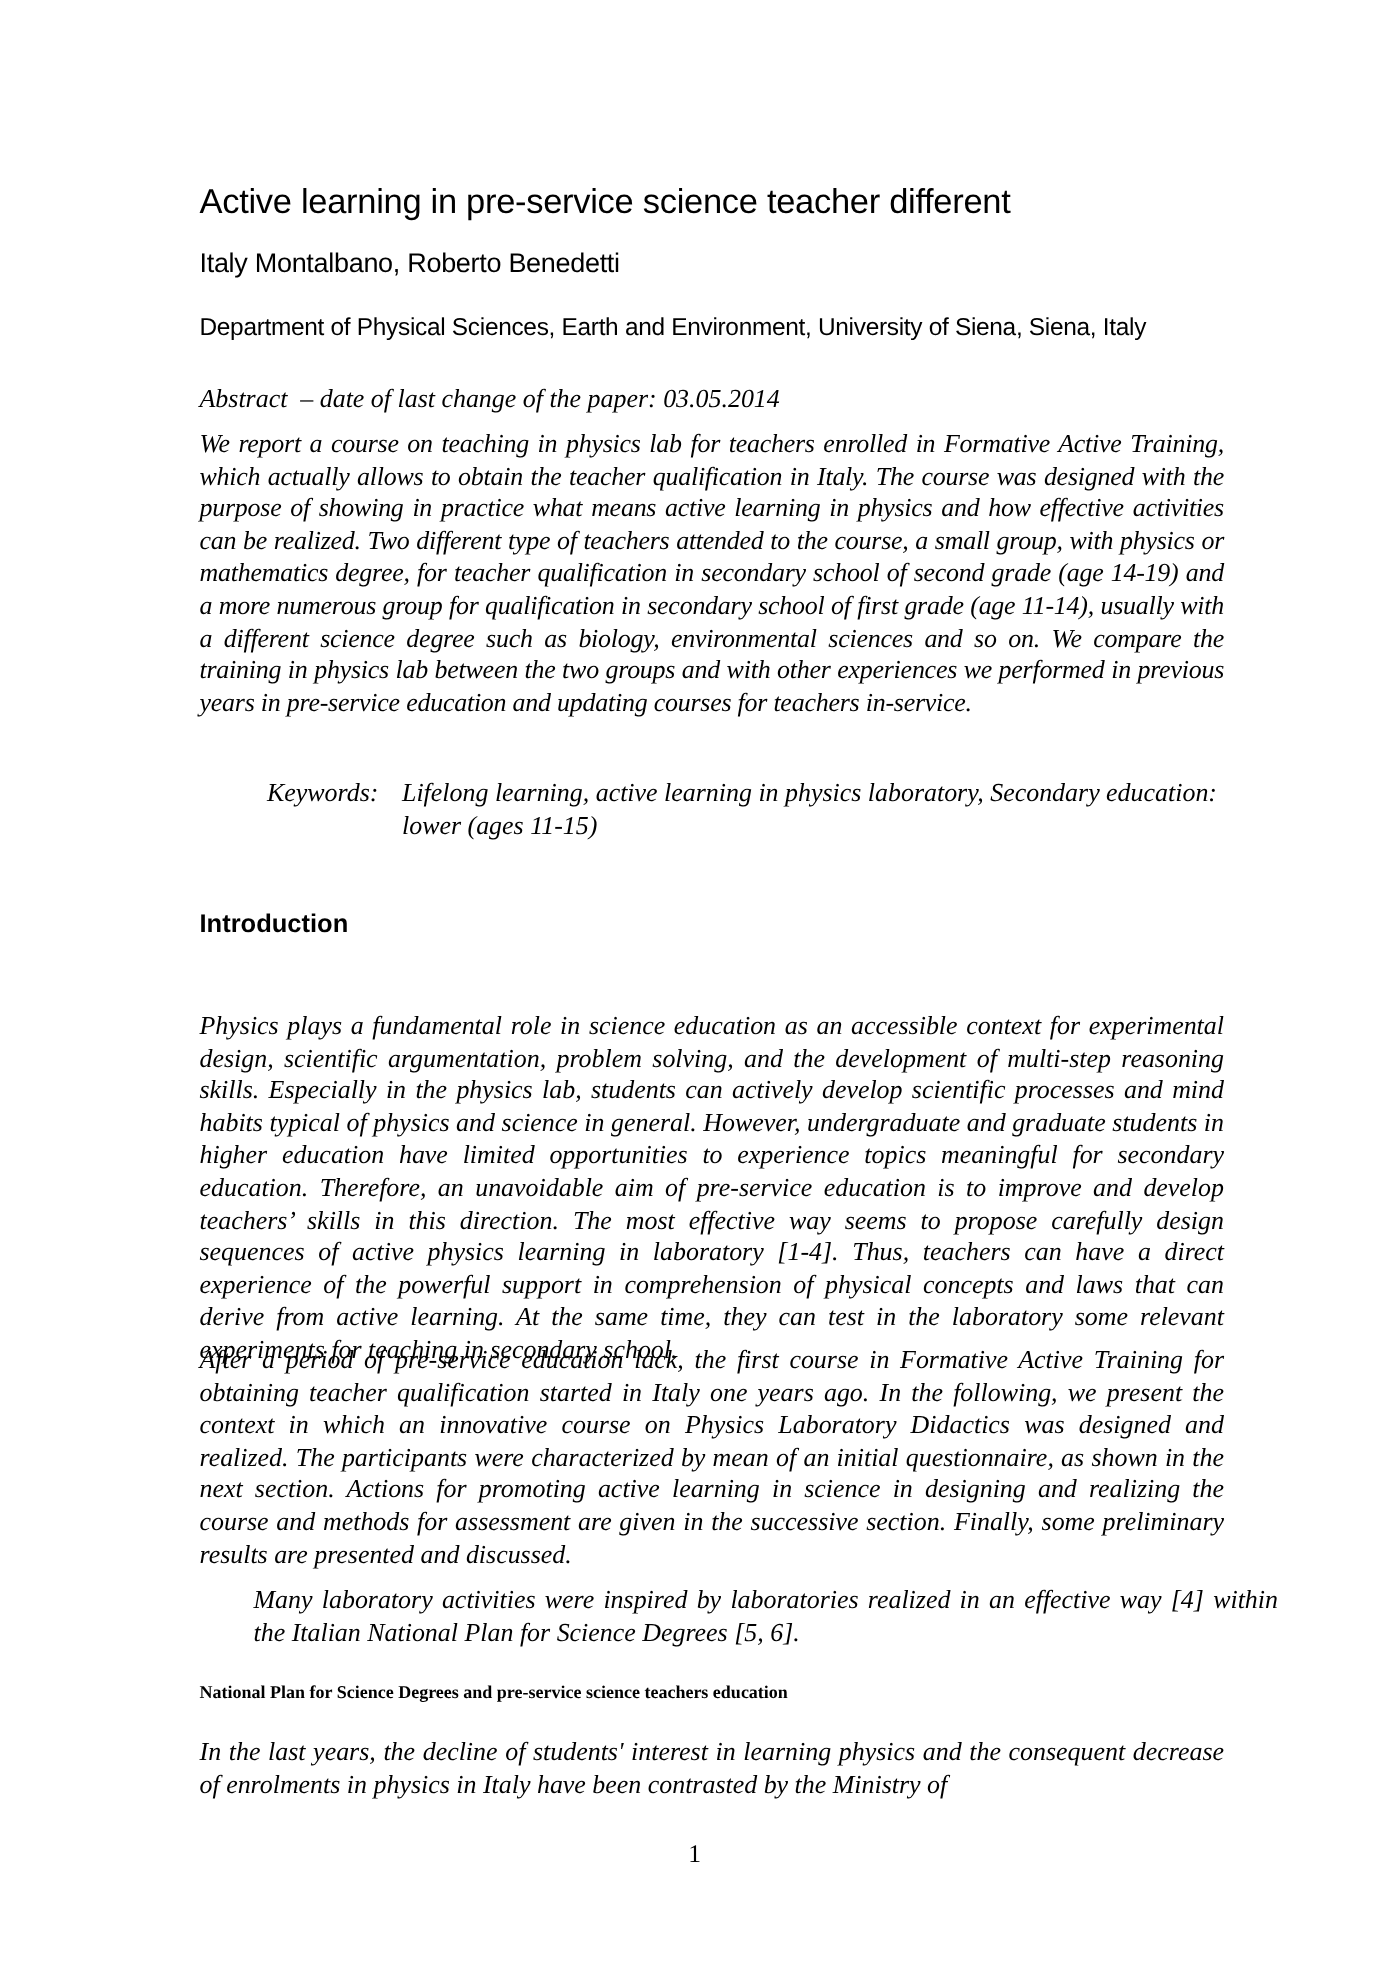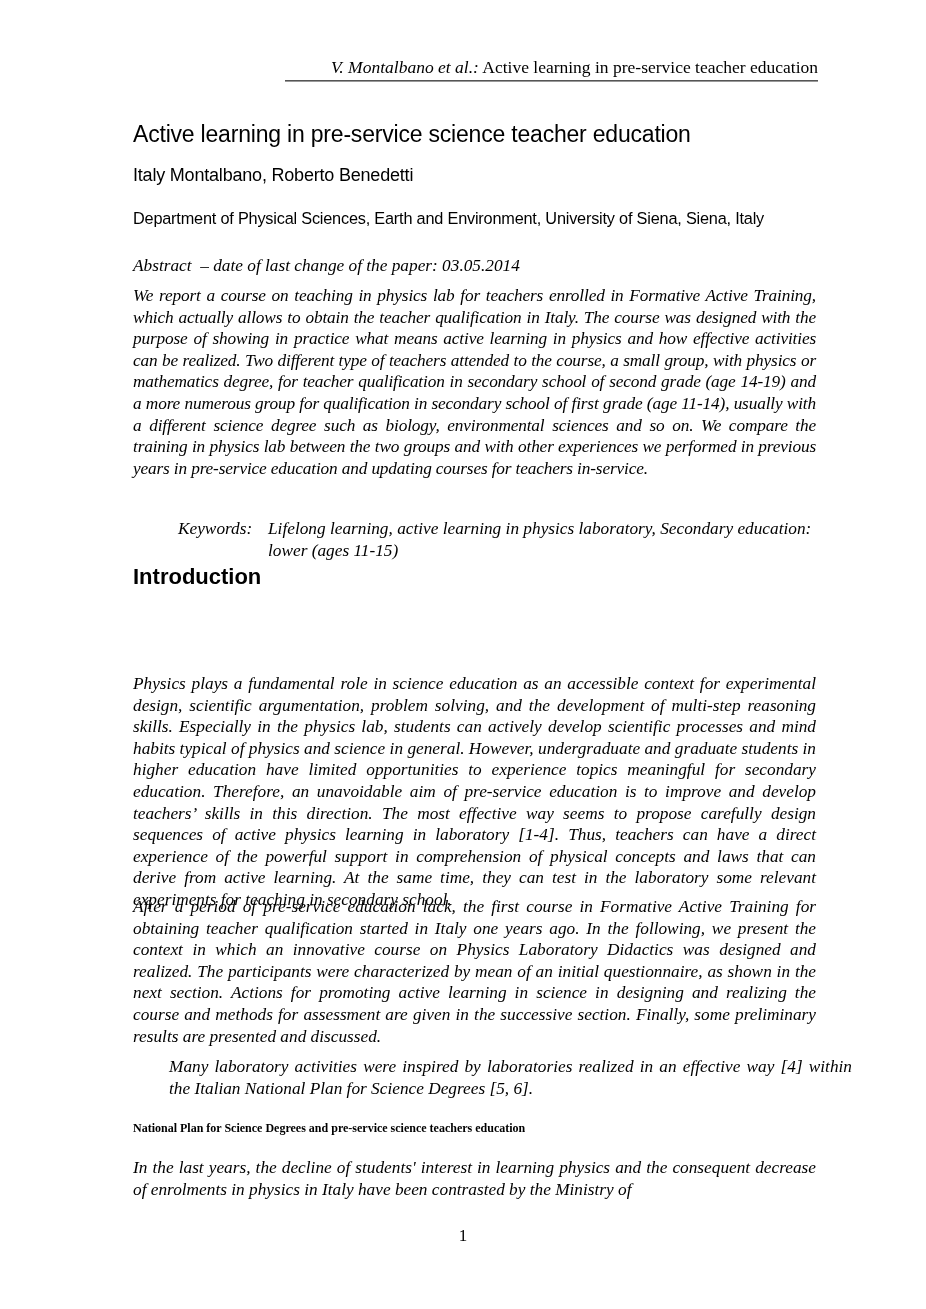--- a/index.html
+++ b/index.html
@@ -34,48 +34,44 @@
   .block { position: absolute; left: 133px; width: 683px; text-align: justify; }
 
   .abstract-head { position: absolute; left: 133px; top: 255px; width: 683px; }
   .abstract-body { top: 285px; font-style: italic; letter-spacing: -0.15px; }
 
   .keywords { position: absolute; left: 133px; top: 518px; width: 683px; display: flex; }
   .keywords .kw-label { width: 90px; flex: none; margin-left: 45px; }
   .keywords .kw-value { flex: 1; }
 
   .section-h-sans {
-    position: absolute; left: 133px; top: 566px;
-    font-family: "Liberation Sans", sans-serif; font-weight: bold; font-size: 22px; line-height: 22px;
+    position: absolute; left: 133px; top: 605px;
+    font-family: "Liberation Sans", sans-serif; font-weight: bold; font-size: 17px; line-height: 22px;
   }
   .p1 { top: 629px; margin-top: 44px; }
   .p2 { top: 896px; }
   .p3 { top: 1056px; margin-left: 36px; }
   .section-h-serif {
     position: absolute; left: 133px; top: 1117px;
     font-family: "Liberation Serif", serif; font-weight: bold; font-size: 12px; line-height: 22px;
   }
   .p4 { top: 1157px; }
   .p p { margin: 0; }
   .page-number {
     position: absolute; left: 0; width: 926px; top: 1226px; text-align: center;
     font-family: "Liberation Serif", serif; font-size: 17px;
   }
 </style>
 </head>
 <body>
 
 <div class="page">
 
-  <div class="running-header">
-    <span class="authors">V. Montalbano et al.:</span>
-    <span>Active learning in pre-service teacher education</span>
-  </div>
 
-  <div class="title">Active learning in pre-service science teacher education</div>
+  <div class="title">Active learning in pre-service science teacher different</div>
   <div class="authors-line">Italy Montalbano, Roberto Benedetti</div>
   <div class="affiliation">Department of Physical Sciences, Earth and Environment, University of Siena, Siena, Italy</div>
 
   <div class="abstract-head serif" style="white-space: pre;">Abstract  – date of last change of the paper: 03.05.2014</div>
   <div class="block serif abstract-body">We report a course on teaching in physics lab for teachers enrolled in Formative Active Training, which actually allows to obtain the teacher qualification in Italy. The course was designed with the purpose of showing in practice what means active learning in physics and how effective activities can be realized.  Two different type of teachers attended to the course, a small group, with physics or mathematics degree, for teacher qualification in secondary school of second grade (age 14-19) and a more numerous group for qualification in secondary school of first grade (age 11-14), usually with a different science degree such as biology, environmental sciences and so on. We compare the training in physics lab between the two groups and with other experiences we performed in previous years in pre-service education and updating courses for teachers in-service.</div>
 
   <div class="keywords serif">
     <span class="kw-label">Keywords:</span>
     <span class="kw-value">Lifelong learning, active learning in physics laboratory, Secondary education: lower (ages 11-15)</span>
   </div>

